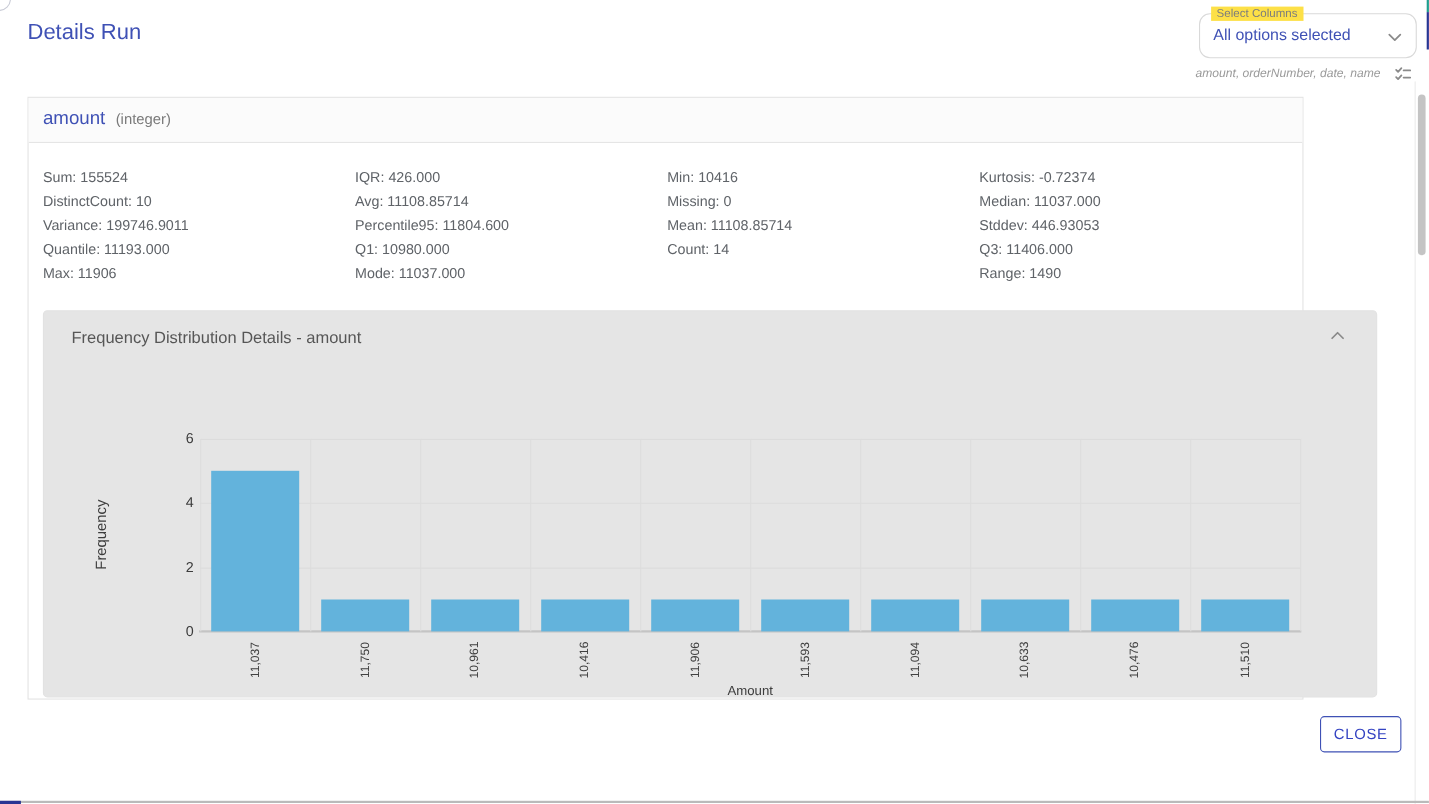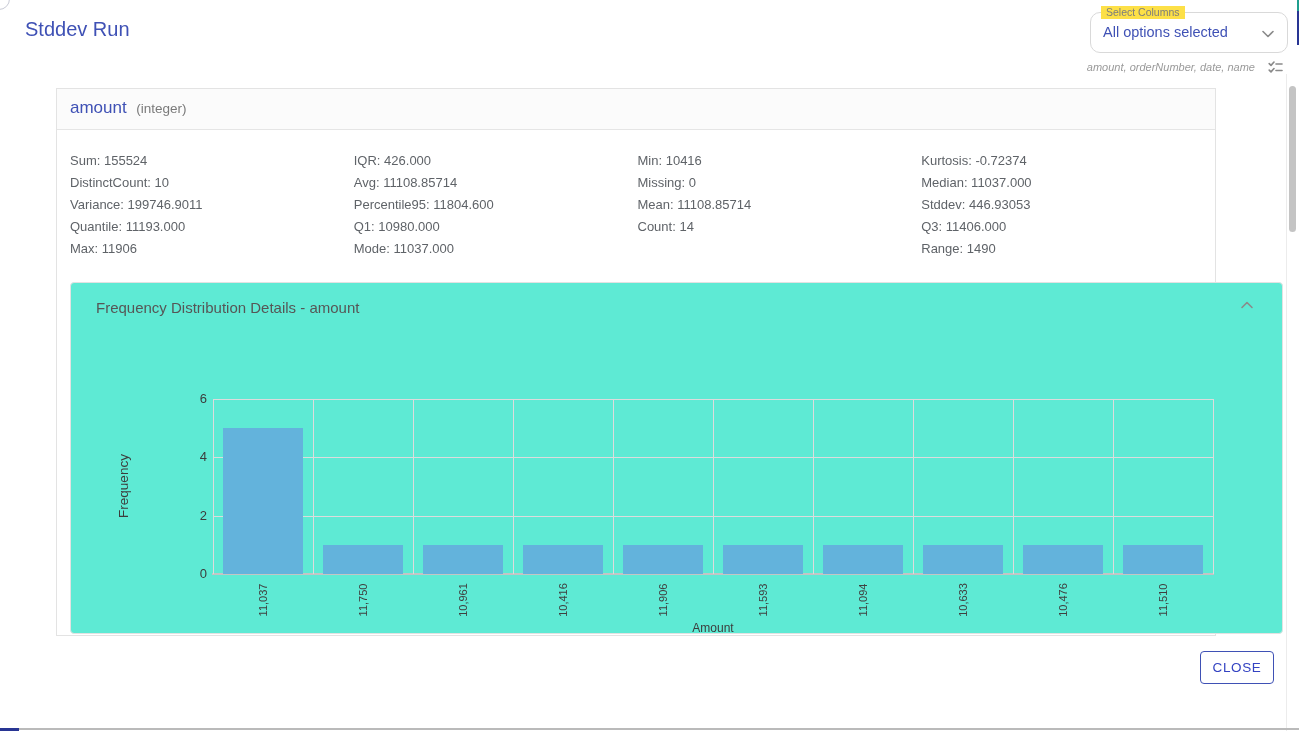--- a/index.html
+++ b/index.html
@@ -21,33 +21,33 @@
                   font-size:14.5px; color:var(--accent); white-space:nowrap; }
   .select-chevron { position:absolute; right:10px; top:12px; width:18px; height:18px; }
 
   .summary-row { position:absolute; left:900px; top:58px; width:384px; height:18px;
                  display:flex; align-items:center; justify-content:flex-end; gap:12px; }
   .summary-text { font-size:11px; color:#9a9a9a;font-style:italic; }
   .summary-icon { width:17px; height:17px; cursor:pointer; }
 
   
   .panel { position:absolute; left:25px; top:88px; width:1160px; height:548px;
-           border:1px solid #e3e3e3; background:#fff;margin-left:31px; }
+           border:1px solid #e3e3e3; background:#fff; }
   .panel-header { height:41px; background:#fbfbfb; border-bottom:1px solid #e5e5e5;
                   padding:9px 13px; white-space:nowrap; }
   .panel-header .col-name { font-size:17px; color:var(--accent); }
   .panel-header .col-type { font-size:13.5px; color:#7a7a7a; margin-left:5px; }
 
   .stats-grid { display:grid; grid-template-columns:repeat(4,1fr);
                 padding:20px 10px 12px 13px; }
   .stat-line { font-size:13px; color:#5f6368; line-height:22px; white-space:nowrap; }
 
   
   .chart-card { position:absolute; left:13px; top:193px; width:1213px; height:352px;
-                border:1px solid #e2e2e2; border-radius:4px; background:#5eead4; }
+                border:1px solid #e2e2e2; border-radius:4px; background:#e5e5e5; }
   .card-title { position:absolute; left:25px; top:16px; font-size:15px; color:#565656; }
   .collapse-icon { position:absolute; right:26px; top:13px; width:18px; height:18px; cursor:pointer; }
 
   .plot { position:absolute; left:142px; top:116px; width:1000px; height:175px; }
   .hgrid { position:absolute; left:0; width:100%; height:1px; background:#dcdcdc; }
   .vgrid { position:absolute; top:0; width:1px; height:100%; background:#dcdcdc; }
   .x-axis-line { position:absolute; left:-1px; bottom:-1px; width:1002px; height:2px; background:#c4c4c4; }
   .bar { position:absolute; bottom:0; width:80px; background:var(--bar); }
 
   .ytick { position:absolute; width:36px; text-align:right; font-size:13px; color:#3c3c3c; }
@@ -77,21 +77,21 @@
 
   svg .stroke { fill:none; stroke:#8a8a8a; stroke-width:1.6; stroke-linecap:round; stroke-linejoin:round; }
 </style>
 </head>
 <body>
 
 <div class="dialog">
 
   <div class="corner-arc"></div>
 
-  <div class="page-title">Stddev Run</div>
+  <div class="page-title">Details Run</div>
 
   <div class="select-box">
     <span class="select-label">Select Columns</span>
     <span class="select-value">All options selected</span>
     <span class="select-chevron">
       <svg width="18" height="18" viewBox="0 0 18 18">
           <polyline class="stroke" points="4,6.5 9,11.5 14,6.5"></polyline>
         </svg>
     </span>
   </div>

